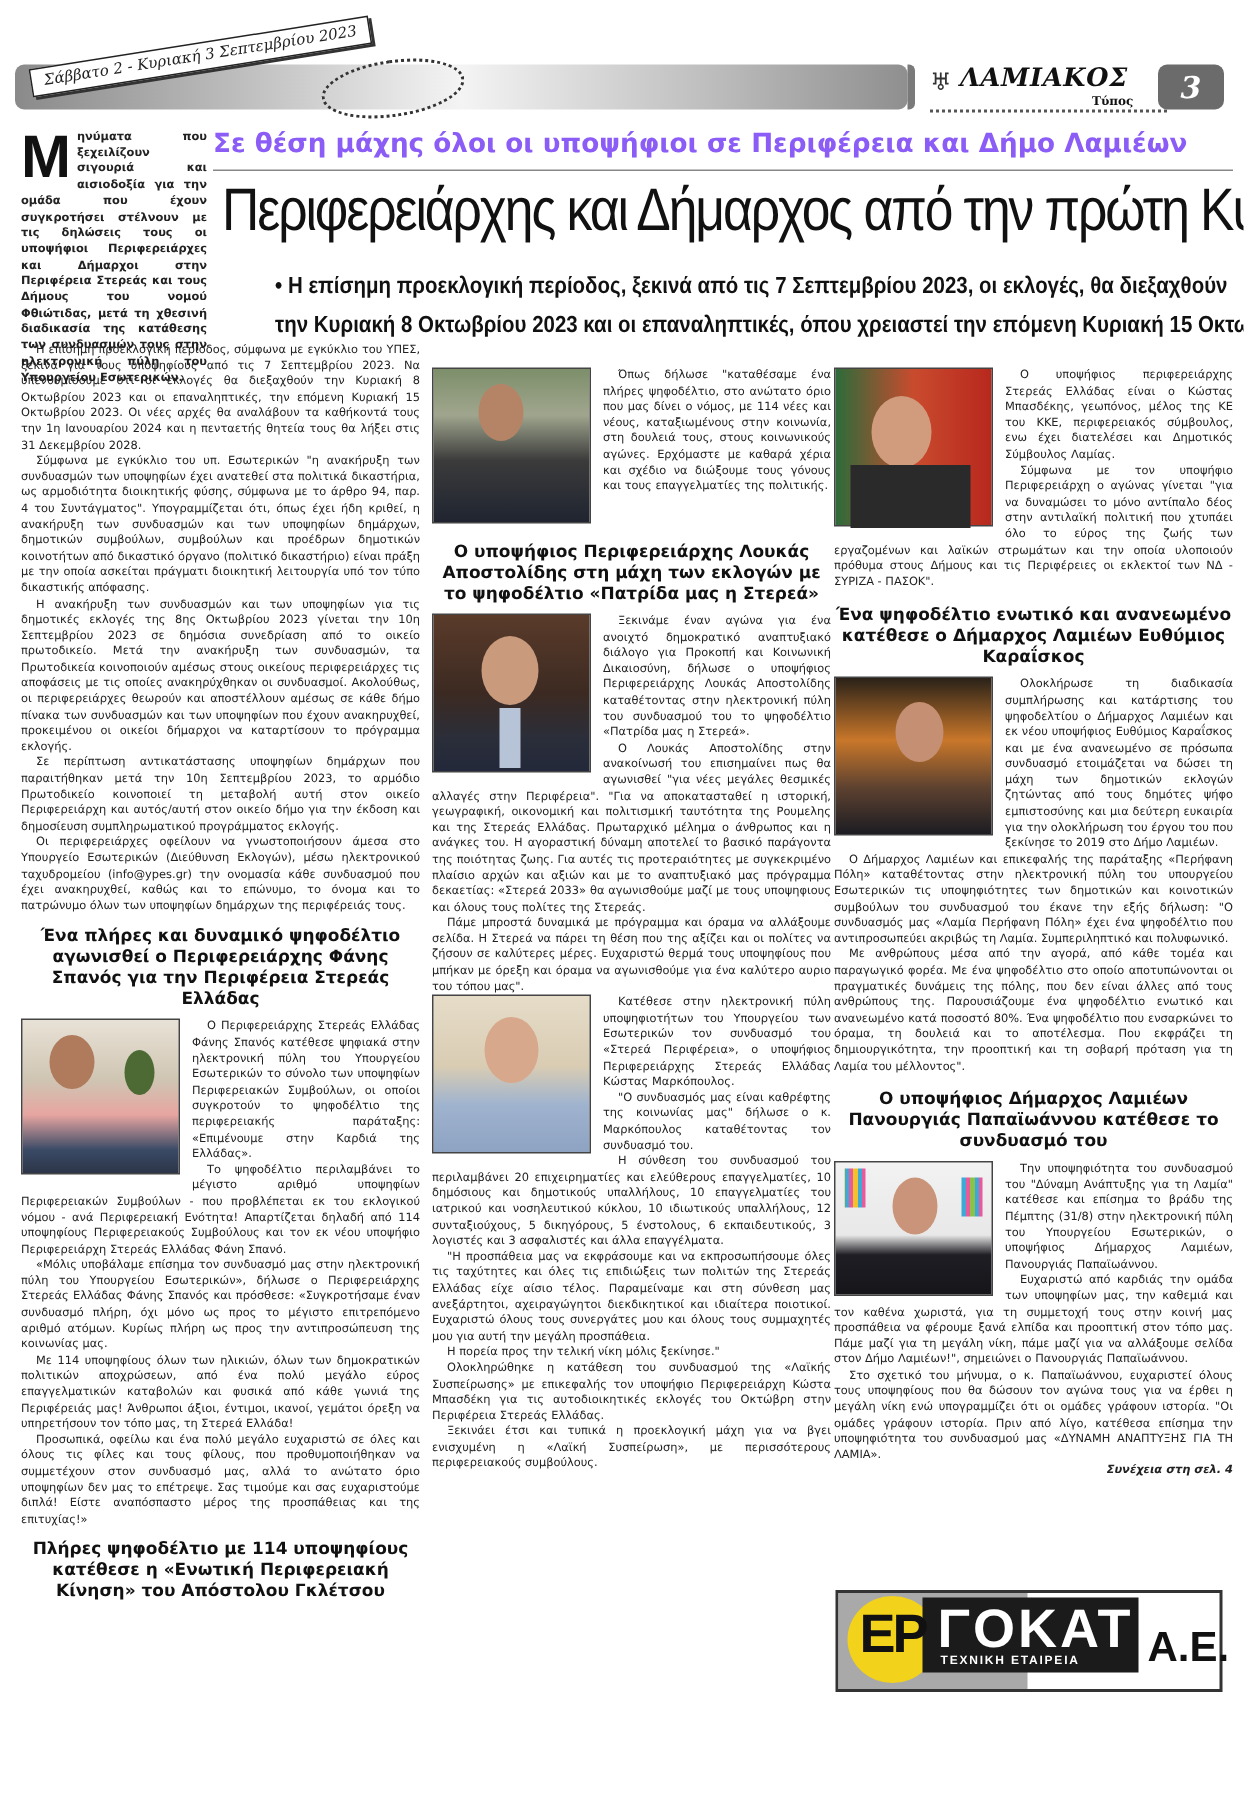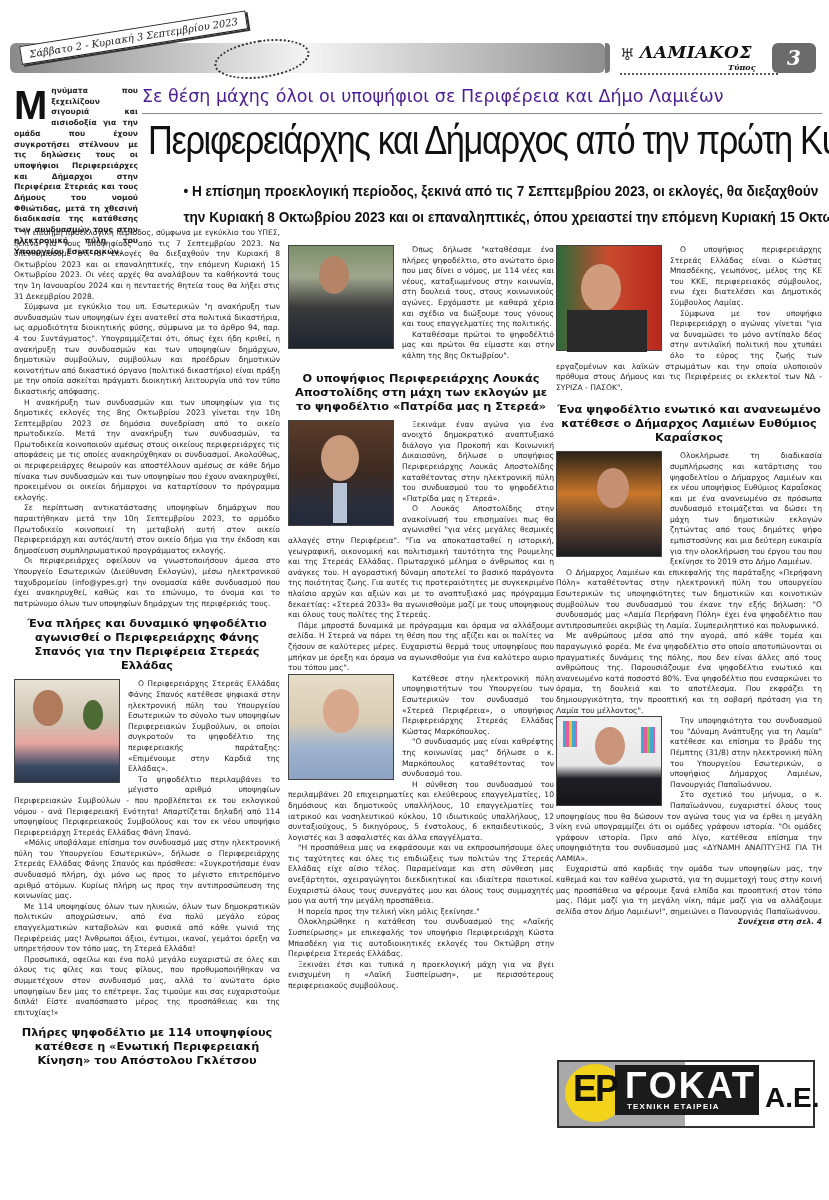--- a/index.html
+++ b/index.html
@@ -35,42 +35,42 @@
     border: 2px dotted #333; border-radius: 50%; transform: rotate(-8deg);
   }
   .logo { position: absolute; left: 620px; top: 42px; width: 150px; height: 32px; }
   .logo-mark { position: absolute; left: 0; top: 3px; font-size: 16px; color: #333; }
   .logo-name {
     position: absolute; left: 20px; top: 0; font-family: "DejaVu Serif", serif;
     font-weight: bold; font-style: italic; font-size: 17px; color: #111; letter-spacing: 0.5px;
   }
   .logo-sub {
     position: absolute; left: 108px; top: 20px; font-family: "DejaVu Serif", serif;
-    font-style: italic; font-weight: bold; font-size: 8px; color: #111;
+    font-weight: bold; font-size: 8px; color: #111;
   }
   .logo-dots { position: absolute; left: 0; top: 31px; width: 158px; border-top: 2px dotted #555; }
   .page-num {
     position: absolute; left: 772px; top: 43px; width: 44px; height: 30px;
     background: #6b6b6b; border-radius: 6px; color: #fff;
     font-family: "DejaVu Serif", serif; font-weight: bold; font-style: italic; font-size: 20px;
     display: flex; align-items: center; justify-content: center;
   }
 
   
   .txt { font-size: 7.6px; line-height: 10.6px; text-align: justify; color: #222; }
   .txt p { text-indent: 10px; }
   .h2 {
     font-family: "DejaVu Sans", sans-serif; font-weight: bold; font-size: 11.3px; line-height: 14px;
     text-align: center; color: #111;
   }
 
   
   .kicker {
     position: absolute; left: 142px; top: 86px; width: 680px;
-    font-weight: normal; font-size: 17.5px; color: #4c1d95; white-space: nowrap;
+    font-weight: bold; font-size: 17.5px; color: #8b5cf6; white-space: nowrap;
   }
   .kicker-rule { position: absolute; left: 142px; top: 113px; width: 680px; border-top: 1px solid #888; }
   .main-head {
     position: absolute; left: 148px; top: 118px; width: 680px;
     font-family: "Liberation Sans", sans-serif; font-size: 40px; letter-spacing: -1.6px;
     transform: scaleX(0.86); transform-origin: left top; white-space: nowrap; color: #111;
   }
   .subhead {
     position: absolute; left: 142px; top: 178px; width: 690px; text-align: center;
     font-family: "Liberation Sans", sans-serif; font-weight: bold; font-size: 15.5px; line-height: 26px;
@@ -157,21 +157,20 @@
 
   <div class="h2" style="margin:8px 4px 6px;">Πλήρες ψηφοδέλτιο με 114 υποψηφίους κατέθεσε η «Ενωτική Περιφερειακή Κίνηση» του Απόστολου Γκλέτσου</div>
 </div>
 
 <div class="col-mid">
   <div class="txt clearfix">
     <div class="wrap-photo" style="width:106px;height:104px;background:linear-gradient(180deg,#7d8f6a 0%,#a0a68e 30%,#3b3b3b 60%,#1f2430 100%);position:relative;">
       <div style="position:absolute;left:30px;top:10px;width:30px;height:38px;border-radius:50%;background:#b58466;"></div>
     </div>
     <p>Όπως δήλωσε "καταθέσαμε ένα πλήρες ψηφοδέλτιο, στο ανώτατο όριο που μας δίνει ο νόμος, με 114 νέες και νέους, καταξιωμένους στην κοινωνία, στη δουλειά τους, στους κοινωνικούς αγώνες. Ερχόμαστε με καθαρά χέρια και σχέδιο να διώξουμε τους γόνους και τους επαγγελματίες της πολιτικής.</p>
-    <p>Καταθέσαμε πρώτοι το ψηφοδέλτιό μας και πρώτοι θα είμαστε και στην κάλπη της 8ης Οκτωβρίου".</p>
   </div>
 
   <div class="h2" style="margin:10px 0 6px;">Ο υποψήφιος Περιφερειάρχης Λουκάς Αποστολίδης στη μάχη των εκλογών με το ψηφοδέλτιο «Πατρίδα μας η Στερεά»</div>
   <div class="txt clearfix">
     <div class="wrap-photo" style="width:106px;height:106px;background:linear-gradient(180deg,#5a3b2a 0%,#3c2a22 50%,#2a2e3a 80%,#23283a 100%);position:relative;">
       <div style="position:absolute;left:32px;top:14px;width:38px;height:46px;border-radius:50%;background:#c99a7c;"></div>
       <div style="position:absolute;left:44px;top:62px;width:14px;height:40px;background:#b7c3d6;"></div>
     </div>
     <p>Ξεκινάμε έναν αγώνα για ένα ανοιχτό δημοκρατικό αναπτυξιακό διάλογο για Προκοπή και Κοινωνική Δικαιοσύνη, δήλωσε ο υποψήφιος Περιφερειάρχης Λουκάς Αποστολίδης καταθέτοντας στην ηλεκτρονική πύλη του συνδυασμού του το ψηφοδέλτιο «Πατρίδα μας η Στερεά».</p>
     <p>Ο Λουκάς Αποστολίδης στην ανακοίνωσή του επισημαίνει πως θα αγωνισθεί "για νέες μεγάλες θεσμικές αλλαγές στην Περιφέρεια". "Για να αποκατασταθεί η ιστορική, γεωγραφική, οικονομική και πολιτισμική ταυτότητα της Ρουμελης και της Στερεάς Ελλάδας. Πρωταρχικό μέλημα ο άνθρωπος και η ανάγκες του. Η αγοραστική δύναμη αποτελεί το βασικό παράγοντα της ποιότητας ζωης. Για αυτές τις προτεραιότητες με συγκεκριμένο πλαίσιο αρχών και αξιών και με το αναπτυξιακό μας πρόγραμμα δεκαετίας: «Στερεά 2033» θα αγωνισθούμε μαζί με τους υποψηφιους και όλους τους πολίτες της Στερεάς.</p>
@@ -208,29 +207,30 @@
   <div class="h2" style="margin:10px 0 6px;">Ένα ψηφοδέλτιο ενωτικό και ανανεωμένο κατέθεσε ο Δήμαρχος Λαμιέων Ευθύμιος Καραΐσκος</div>
   <div class="txt clearfix">
     <div class="wrap-photo" style="width:106px;height:106px;background:linear-gradient(180deg,#2a2219 0%,#c9772a 40%,#5e4230 70%,#1c1c22 100%);position:relative;">
       <div style="position:absolute;left:40px;top:16px;width:32px;height:40px;border-radius:50%;background:#c48f72;"></div>
     </div>
     <p>Ολοκλήρωσε τη διαδικασία συμπλήρωσης και κατάρτισης του ψηφοδελτίου ο Δήμαρχος Λαμιέων και εκ νέου υποψήφιος Ευθύμιος Καραΐσκος και με ένα ανανεωμένο σε πρόσωπα συνδυασμό ετοιμάζεται να δώσει τη μάχη των δημοτικών εκλογών ζητώντας από τους δημότες ψήφο εμπιστοσύνης και μια δεύτερη ευκαιρία για την ολοκλήρωση του έργου του που ξεκίνησε το 2019 στο Δήμο Λαμιέων.</p>
     <p>Ο Δήμαρχος Λαμιέων και επικεφαλής της παράταξης «Περήφανη Πόλη» καταθέτοντας στην ηλεκτρονική πύλη του υπουργείου Εσωτερικών τις υποψηφιότητες των δημοτικών και κοινοτικών συμβούλων του συνδυασμού του έκανε την εξής δήλωση: "Ο συνδυασμός μας «Λαμία Περήφανη Πόλη» έχει ένα ψηφοδέλτιο που αντιπροσωπεύει ακριβώς τη Λαμία. Συμπεριληπτικό και πολυφωνικό.</p>
     <p>Με ανθρώπους μέσα από την αγορά, από κάθε τομέα και παραγωγικό φορέα. Με ένα ψηφοδέλτιο στο οποίο αποτυπώνονται οι πραγματικές δυνάμεις της πόλης, που δεν είναι άλλες από τους ανθρώπους της. Παρουσιάζουμε ένα ψηφοδέλτιο ενωτικό και ανανεωμένο κατά ποσοστό 80%. Ένα ψηφοδέλτιο που ενσαρκώνει το όραμα, τη δουλειά και το αποτέλεσμα. Που εκφράζει τη δημιουργικότητα, την προοπτική και τη σοβαρή πρόταση για τη Λαμία του μέλλοντος".</p>
   </div>
 
+  <div class="h2" style="margin:10px 0 6px;">Ο υποψήφιος Δήμαρχος Λαμιέων Πανουργιάς Παπαϊωάννου κατέθεσε το συνδυασμό του</div>
   <div class="txt clearfix">
     <div class="wrap-photo" style="width:106px;height:90px;background:linear-gradient(180deg,#f2f2f2 0%,#e8e8e8 55%,#1e1e24 70%,#15151a 100%);position:relative;">
       <div style="position:absolute;left:6px;top:4px;width:14px;height:26px;background:repeating-linear-gradient(90deg,#3fa9d6 0 3px,#e85a9c 3px 6px,#f2c12e 6px 9px);"></div>
       <div style="position:absolute;left:84px;top:10px;width:14px;height:26px;background:repeating-linear-gradient(90deg,#3fa9d6 0 3px,#e85a9c 3px 6px,#8bc34a 6px 9px);"></div>
       <div style="position:absolute;left:38px;top:10px;width:30px;height:38px;border-radius:50%;background:#c99479;"></div>
     </div>
     <p>Την υποψηφιότητα του συνδυασμού του "Δύναμη Ανάπτυξης για τη Λαμία" κατέθεσε και επίσημα το βράδυ της Πέμπτης (31/8) στην ηλεκτρονική πύλη του Υπουργείου Εσωτερικών, ο υποψήφιος Δήμαρχος Λαμιέων, Πανουργιάς Παπαϊωάννου.</p>
+    <p>Ευχαριστώ από καρδιάς την ομάδα των υποψηφίων μας, την καθεμιά και τον καθένα χωριστά, για τη συμμετοχή τους στην κοινή μας προσπάθεια να φέρουμε ξανά ελπίδα και προοπτική στον τόπο μας. Πάμε μαζί για τη μεγάλη νίκη, πάμε μαζί για να αλλάξουμε σελίδα στον Δήμο Λαμιέων!", σημειώνει ο Πανουργιάς Παπαϊωάννου.</p>
     <p>Στο σχετικό του μήνυμα, ο κ. Παπαϊωάννου, ευχαριστεί όλους τους υποψηφίους που θα δώσουν τον αγώνα τους για να έρθει η μεγάλη νίκη ενώ υπογραμμίζει ότι οι ομάδες γράφουν ιστορία. "Οι ομάδες γράφουν ιστορία. Πριν από λίγο, κατέθεσα επίσημα την υποψηφιότητα του συνδυασμού μας «ΔΥΝΑΜΗ ΑΝΑΠΤΥΞΗΣ ΓΙΑ ΤΗ ΛΑΜΙΑ».</p>
-    <p>Ευχαριστώ από καρδιάς την ομάδα των υποψηφίων μας, την καθεμιά και τον καθένα χωριστά, για τη συμμετοχή τους στην κοινή μας προσπάθεια να φέρουμε ξανά ελπίδα και προοπτική στον τόπο μας. Πάμε μαζί για τη μεγάλη νίκη, πάμε μαζί για να αλλάξουμε σελίδα στον Δήμο Λαμιέων!", σημειώνει ο Πανουργιάς Παπαϊωάννου.</p>
     <p class="more">Συνέχεια στη σελ. 4</p>
   </div>
 </div>
 
 <div class="ad">
   <div class="ad-grey"></div>
   <div class="ad-circle"></div>
   <div class="ad-black"></div>
   <div class="ad-ep">ΕΡ</div>
   <div class="ad-word">ΓΟΚΑΤ</div>

